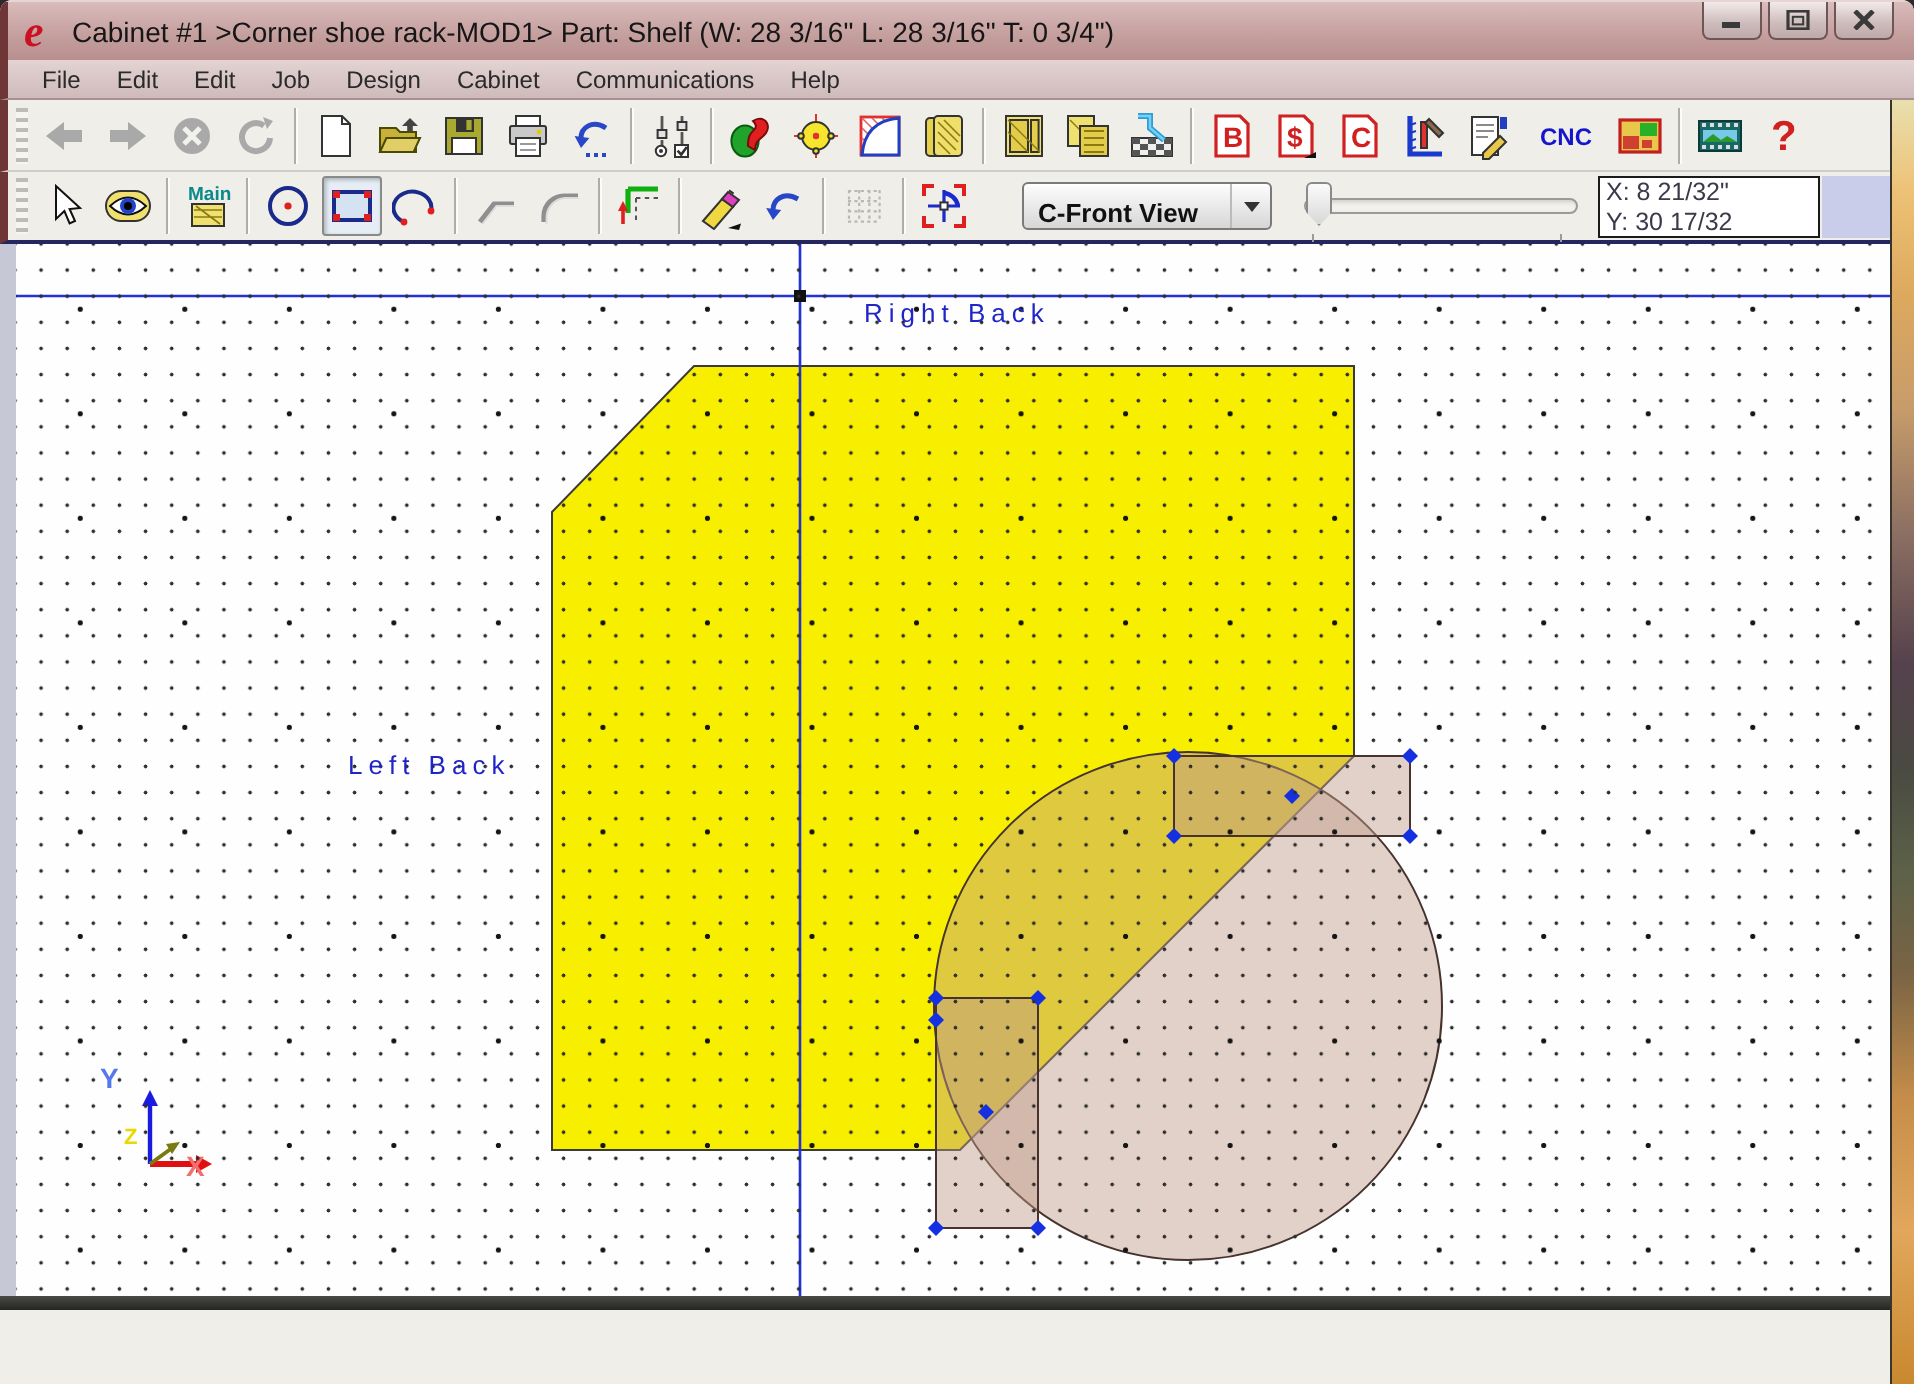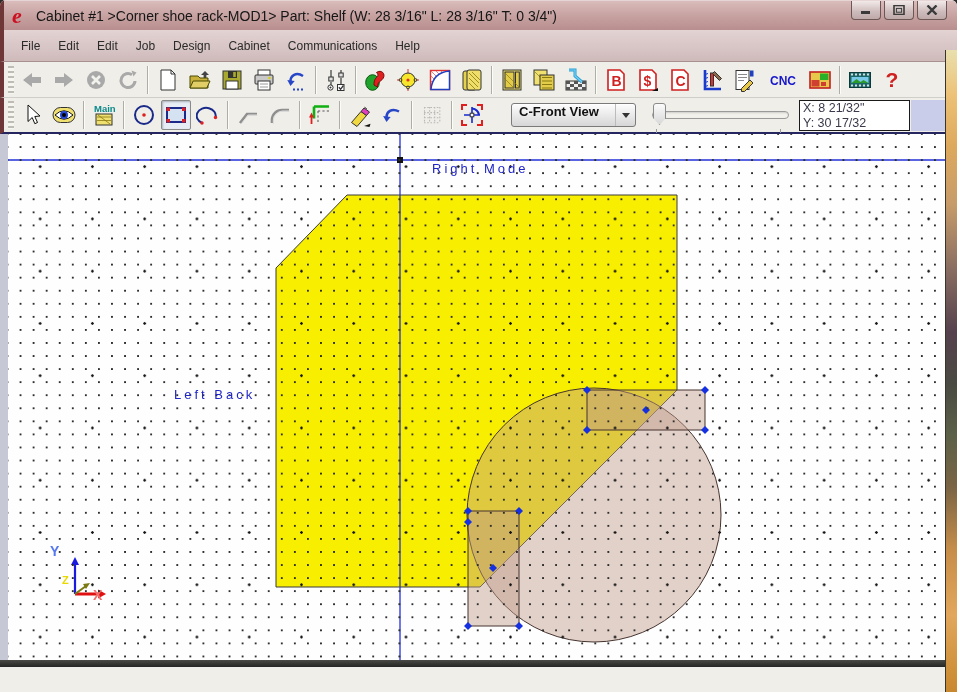--- a/index.html
+++ b/index.html
@@ -8,37 +8,37 @@
 
   
   .titlebar{position:relative;height:30px;background:linear-gradient(#D9BCBB,#C5A09F 55%,#B88F8E);border-left:4px solid #6E3636;border-top:1px solid #E7D4D4;}
   .logo{position:absolute;left:8px;top:2px;font-family:"Liberation Serif",serif;font-style:italic;font-weight:bold;font-size:22px;color:#CC1022;line-height:26px;}
   .title-text{position:absolute;left:32px;top:7px;font-size:14px;color:#161616;white-space:nowrap;}
   .winbtns{position:absolute;right:10px;top:0;display:flex;gap:3px;}
   .winbtn{width:30px;height:19px;border:1px solid #6e5656;border-top:none;border-radius:0 0 4px 4px;background:linear-gradient(#F2E9E9,#CDBBBB 60%,#BFA9A9);display:flex;align-items:center;justify-content:center;cursor:pointer;}
   .winbtn svg{display:block;}
 
   
-  .menubar{height:32px;background:linear-gradient(#E3D3D3,#CFBABA);border-left:4px solid #6E3636;display:flex;align-items:center;padding-left:8px;border-bottom:1px solid #A89090;}
+  .menubar{height:20px;background:linear-gradient(#E3D3D3,#CFBABA);border-left:4px solid #6E3636;display:flex;align-items:center;padding-left:8px;border-bottom:1px solid #A89090;}
   .menu-item{font-size:12px;color:#2a2a2a;padding:2px 9px;cursor:default;}
 
   
   .toolbar{position:relative;height:36px;width:945px;background:#EFEEE8;border-left:4px solid #6E3636;display:flex;align-items:center;padding:2px 2px;}
   .toolbar.row1{border-bottom:1px solid #CFCEC8;}
   .toolbar.row2{border-bottom:2px solid #252560;}
   .grip{width:6px;height:28px;margin:0 2px;background:repeating-linear-gradient(180deg,#BDBDB5 0 2px,#F6F5EF 2px 5px);}
   .sep{width:2px;height:28px;margin:0 3px;background:linear-gradient(90deg,#AFAEA6 50%,#FDFDF8 50%);}
   .tbtn{width:30px;height:30px;padding:2px;margin:0 1px;border:1px solid transparent;border-radius:2px;display:flex;align-items:center;justify-content:center;cursor:pointer;}
   .tbtn.wide{width:42px;}
   .tbtn.active{border:1px solid #8a8a8a;background:#E6EDF5;box-shadow:inset 1px 1px 2px rgba(0,0,0,.25);}
   .tbtn svg{width:24px;height:24px;display:block;}
   .tbtn.wide svg{width:36px;}
 
   
-  .view-select{position:absolute;left:507px;top:5px;width:125px;height:24px;border:1px solid #7a7a7a;border-radius:3px;background:linear-gradient(#FDFDFD,#E8E8E8 55%,#D6D6D6);display:flex;align-items:flex-start;cursor:pointer;box-shadow:0 1px 0 #fff inset;}
+  .view-select{position:absolute;left:507px;top:5px;width:125px;height:24px;border:1px solid #7a7a7a;border-radius:3px;background:linear-gradient(#FDFDFD,#E8E8E8 55%,#D6D6D6);display:flex;align-items:flex-end;cursor:pointer;box-shadow:0 1px 0 #fff inset;}
   .view-select .vs-label{flex:1;font-size:13px;font-weight:bold;color:#111;padding-left:7px;white-space:nowrap;}
   .view-select .vs-arrow{width:20px;height:100%;display:flex;align-items:center;justify-content:center;border-left:1px solid #bbb;}
   .chev{width:0;height:0;border-left:4px solid transparent;border-right:4px solid transparent;border-top:5px solid #333;}
   .zoom-slider{position:absolute;left:648px;top:4px;width:137px;height:26px;}
   .zoom-track{position:absolute;left:0;top:9px;width:137px;height:8px;background:#F2F1EC;border:1px solid #9a9a9a;border-radius:4px;box-shadow:inset 1px 1px 2px rgba(0,0,0,.15);}
   .zoom-thumb{position:absolute;left:1px;top:1px;width:13px;height:22px;background:linear-gradient(#FBFBFB,#D8D8D8);border:1px solid #8a8a8a;border-radius:3px 3px 0 0;clip-path:polygon(0 0,100% 0,100% 68%,50% 100%,0 68%);cursor:pointer;}
   .zoom-tick{position:absolute;top:27px;width:1px;height:4px;background:#9a9a9a;}
   .coord-box{position:absolute;left:795px;top:2px;width:111px;height:31px;background:#fff;border:1px solid #1a1a1a;font-size:12.5px;color:#3a3a4a;line-height:15px;padding:0 0 0 3px;overflow:hidden;white-space:nowrap;}
   .lavender{position:absolute;left:907px;top:2px;width:38px;height:31px;background:#C9CDE9;}
 
@@ -440,21 +440,21 @@
             <line x1="67" y1="460" x2="91" y2="460" stroke="#e01010" stroke-width="3"></line>
             <path d="M98 460l-8-4.5v9z" fill="#e01010"></path>
             <line x1="67" y1="460" x2="78" y2="452" stroke="#7a7a10" stroke-width="2"></line>
             <path d="M82 449l-7 1 3 5z" fill="#7a7a10"></path>
             <text x="42" y="422" font-size="14" font-weight="bold" fill="#5577F0" font-family="Liberation Sans,sans-serif">Y</text>
             <text x="85" y="466" font-size="14" font-weight="bold" fill="#F07070" font-family="Liberation Sans,sans-serif">X</text>
             <text x="54" y="450" font-size="11" font-weight="bold" fill="#E8D800" font-family="Liberation Sans,sans-serif">Z</text>
           </g>
         </svg>
       <div class="dots"></div>
-    <div class="view-label" style="left: 424px; top: 27px;">Right Mode</div>
+    <div class="view-label" style="left: 424px; top: 27px;">Right Back</div>
         <div class="view-label" style="left: 166px; top: 253px;">Left Back</div>
       </div>
   </div>
 
 
   <div class="bottom-border"></div>
   <div class="right-strip"></div>
 </div>
 
 </body></html>

